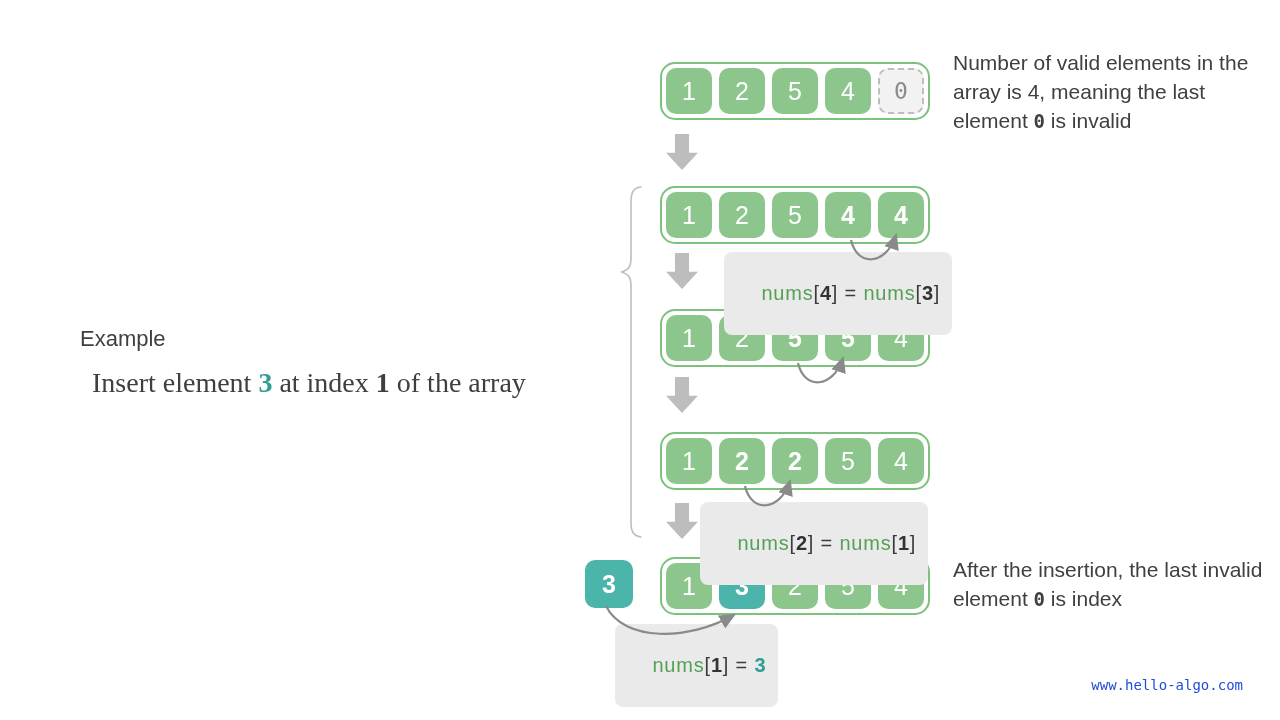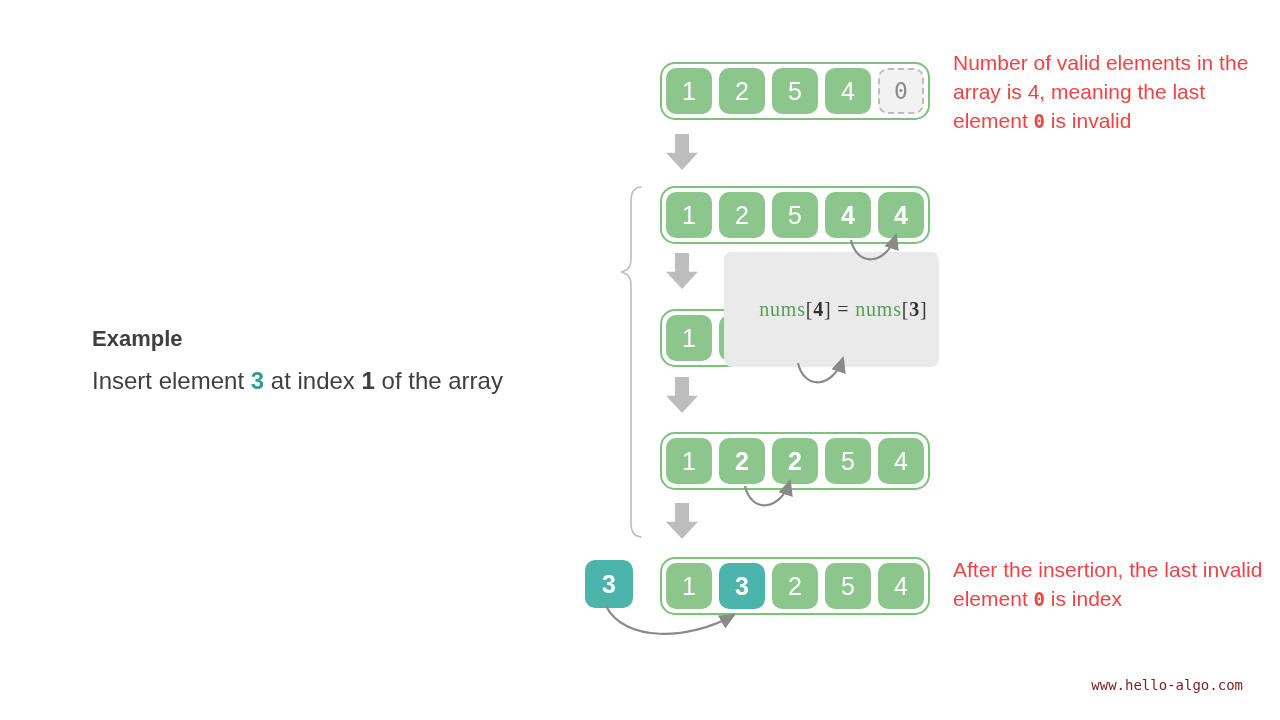--- a/index.html
+++ b/index.html
@@ -34,38 +34,38 @@
   }
 
   
   .darr{
     position:absolute;left:666px;width:32px;height:36px;background:#bdbdbd;z-index:5;
     clip-path:polygon(28% 0,72% 0,72% 52%,100% 52%,50% 100%,0 52%,28% 52%);
   }
 
   
   .code-label{
-    position:absolute;background:#eaeaea;border-radius:8px;padding:20px 12px;z-index:4;
-    font-family:Liberation Serif, serif;font-size:20px;line-height:25px;
+    position:absolute;background:#eaeaea;border-radius:8px;padding:4px 12px;z-index:4;
+    font-family:Liberation Sans, sans-serif;font-size:20px;line-height:25px;
     letter-spacing:0.8px;white-space:pre;
   }
   .code-label span[data-c="g"]{color:#55a055;}
   .code-label span[data-c="d"]{color:#3b3b3b;}
   .code-label span[data-c="b"]{color:#333333;font-weight:700;}
   .code-label span[data-c="t"]{color:#2e9e94;font-weight:700;}
 
   
-  .note{position:absolute;color:#ef4444;font-size:21px;line-height:29px;z-index:2;}
+  .note{position:absolute;color:#404040;font-size:21px;line-height:29px;z-index:2;}
   .mono-zero{font-family:"DejaVu Sans Mono",monospace;font-weight:700;font-size:19px;}
-  .example-heading{position:absolute;left:92px;top:326px;color:#3f3f3f;font-size:22px;font-weight:700;z-index:2;}
-  .example-line{position:absolute;left:92px;top:367px;color:#3f3f3f;font-size:24px;white-space:nowrap;z-index:2;}
+  .example-heading{position:absolute;left:80px;top:326px;color:#3f3f3f;font-size:22px;font-weight:400;z-index:2;}
+  .example-line{position:absolute;left:92px;top:367px;color:#3f3f3f;font-size:28px;white-space:nowrap;z-index:2;font-family:Liberation Serif, serif;}
   .example-line .teal-num{color:#2e9e94;font-weight:700;}
   .example-line .bold-num{font-weight:700;}
   .watermark{
-    position:absolute;right:37px;top:677px;color:#7f1d1d;font-size:14px;
+    position:absolute;right:37px;top:677px;color:#1d4ed8;font-size:14px;
     font-family:"DejaVu Sans Mono",monospace;z-index:2;
   }
 </style>
 </head>
 <body>
 
 <div class="canvas">
 
   <svg class="overlay" viewBox="0 0 1280 720">
     <defs>
@@ -128,31 +128,37 @@
   <div class="array" style="top:432px">
     <div class="cell" data-variant="normal">1</div>
     <div class="cell" data-variant="bold">2</div>
     <div class="cell" data-variant="bold">2</div>
     <div class="cell" data-variant="normal">5</div>
     <div class="cell" data-variant="normal">4</div>
   </div>
 
   <div class="darr" style="top:503px"></div>
 
+  <div class="code-label" style="left:700px;top:502px">
+    <span data-c="g">nums</span><span data-c="d">[</span><span data-c="b">2</span><span data-c="d">]</span><span data-c="d"> = </span><span data-c="g">nums</span><span data-c="d">[</span><span data-c="b">1</span><span data-c="d">]</span>
+  </div>
 
   <div class="insert-box">3</div>
 
   <div class="array" style="top:557px">
     <div class="cell" data-variant="normal">1</div>
     <div class="cell" data-variant="teal">3</div>
     <div class="cell" data-variant="normal">2</div>
     <div class="cell" data-variant="normal">5</div>
     <div class="cell" data-variant="normal">4</div>
   </div>
 
+  <div class="code-label" style="left:615px;top:624px">
+    <span data-c="g">nums</span><span data-c="d">[</span><span data-c="b">1</span><span data-c="d">]</span><span data-c="d"> = </span><span data-c="t">3</span>
+  </div>
 
   <div class="example-heading">Example</div>
   <div class="example-line"><span>Insert element </span><span class="teal-num">3</span><span> at index </span><span class="bold-num">1</span><span> of the array</span></div>
 
 
   <div class="note" style="left:953px;top:48px;width:305px"><span>Number of valid elements in the array is 4, meaning the last element </span><span class="mono-zero">0</span><span> is invalid</span></div>
 
   <div class="note" style="left:953px;top:555px;width:310px"><span>After the insertion, the last invalid element </span><span class="mono-zero">0</span><span> is index</span></div>
 
   <div class="watermark">www.hello-algo.com</div>

